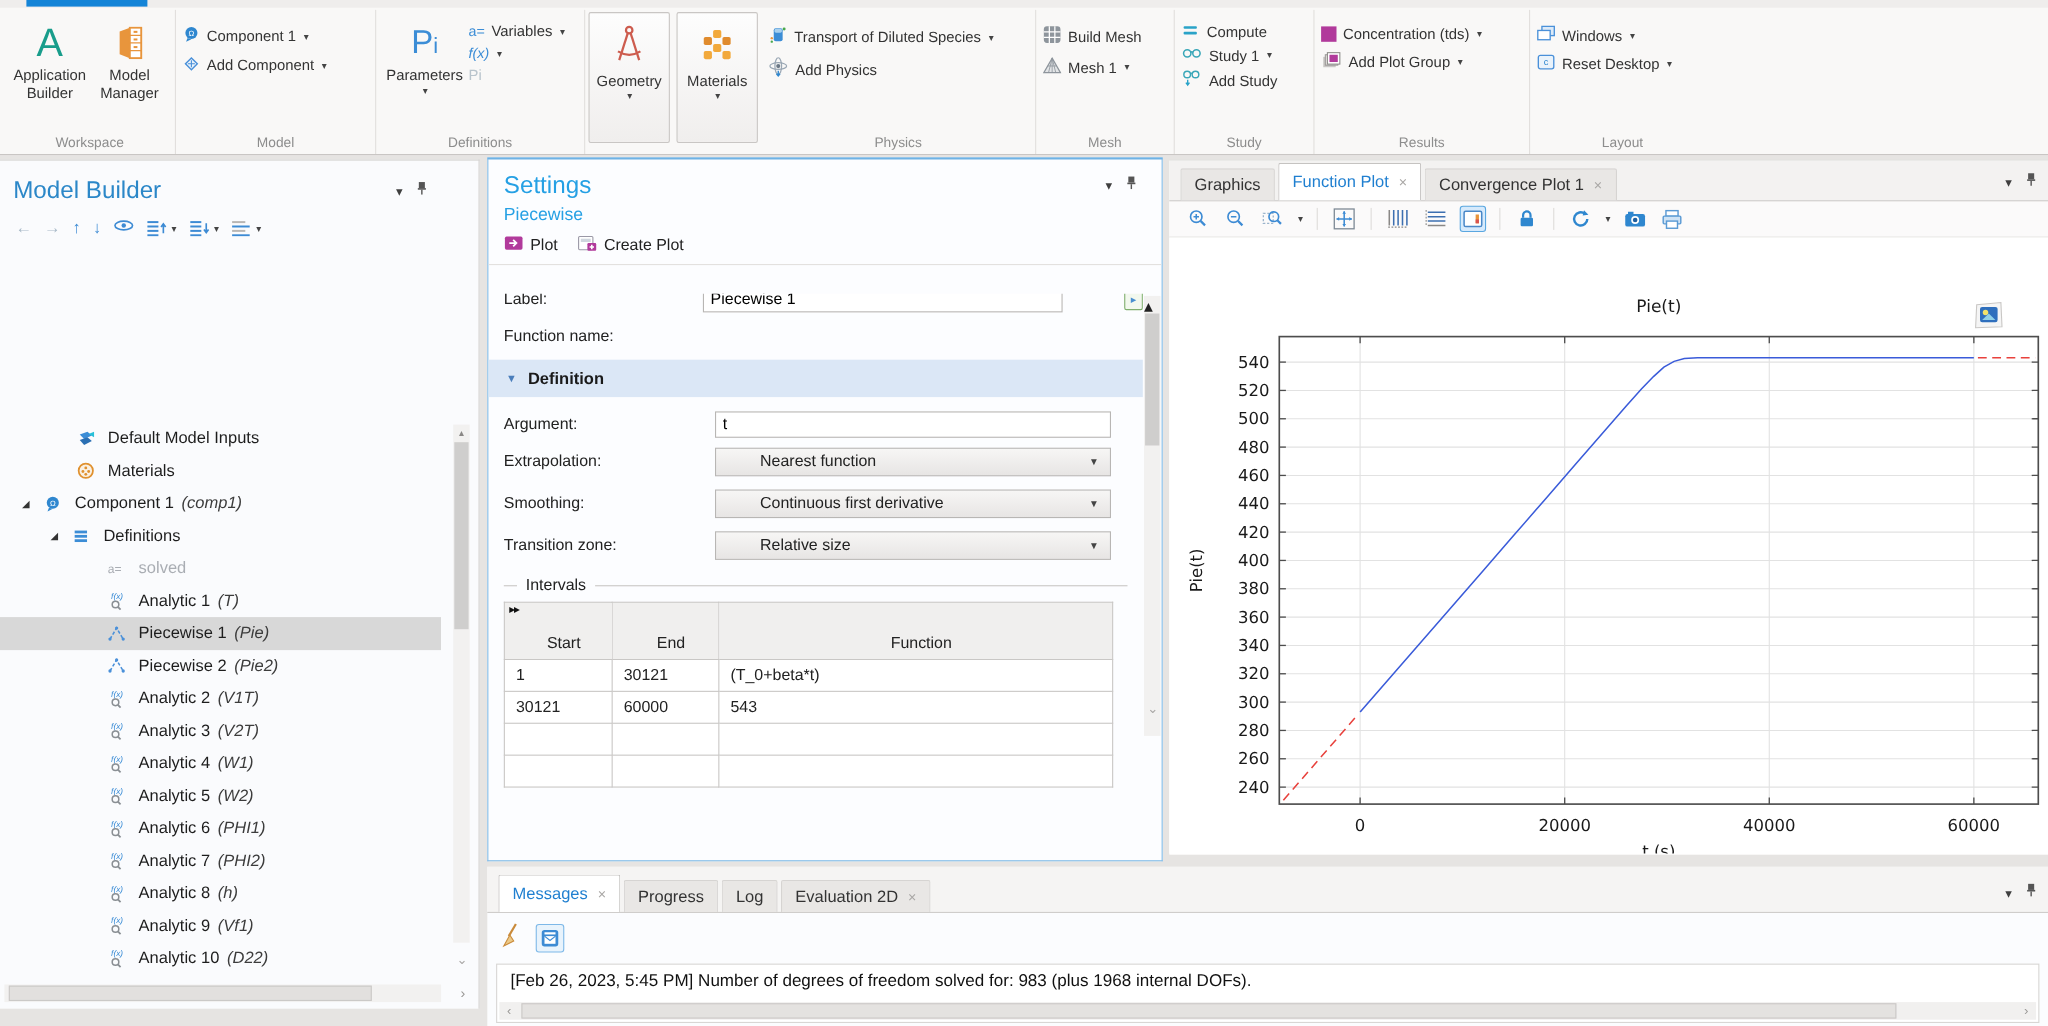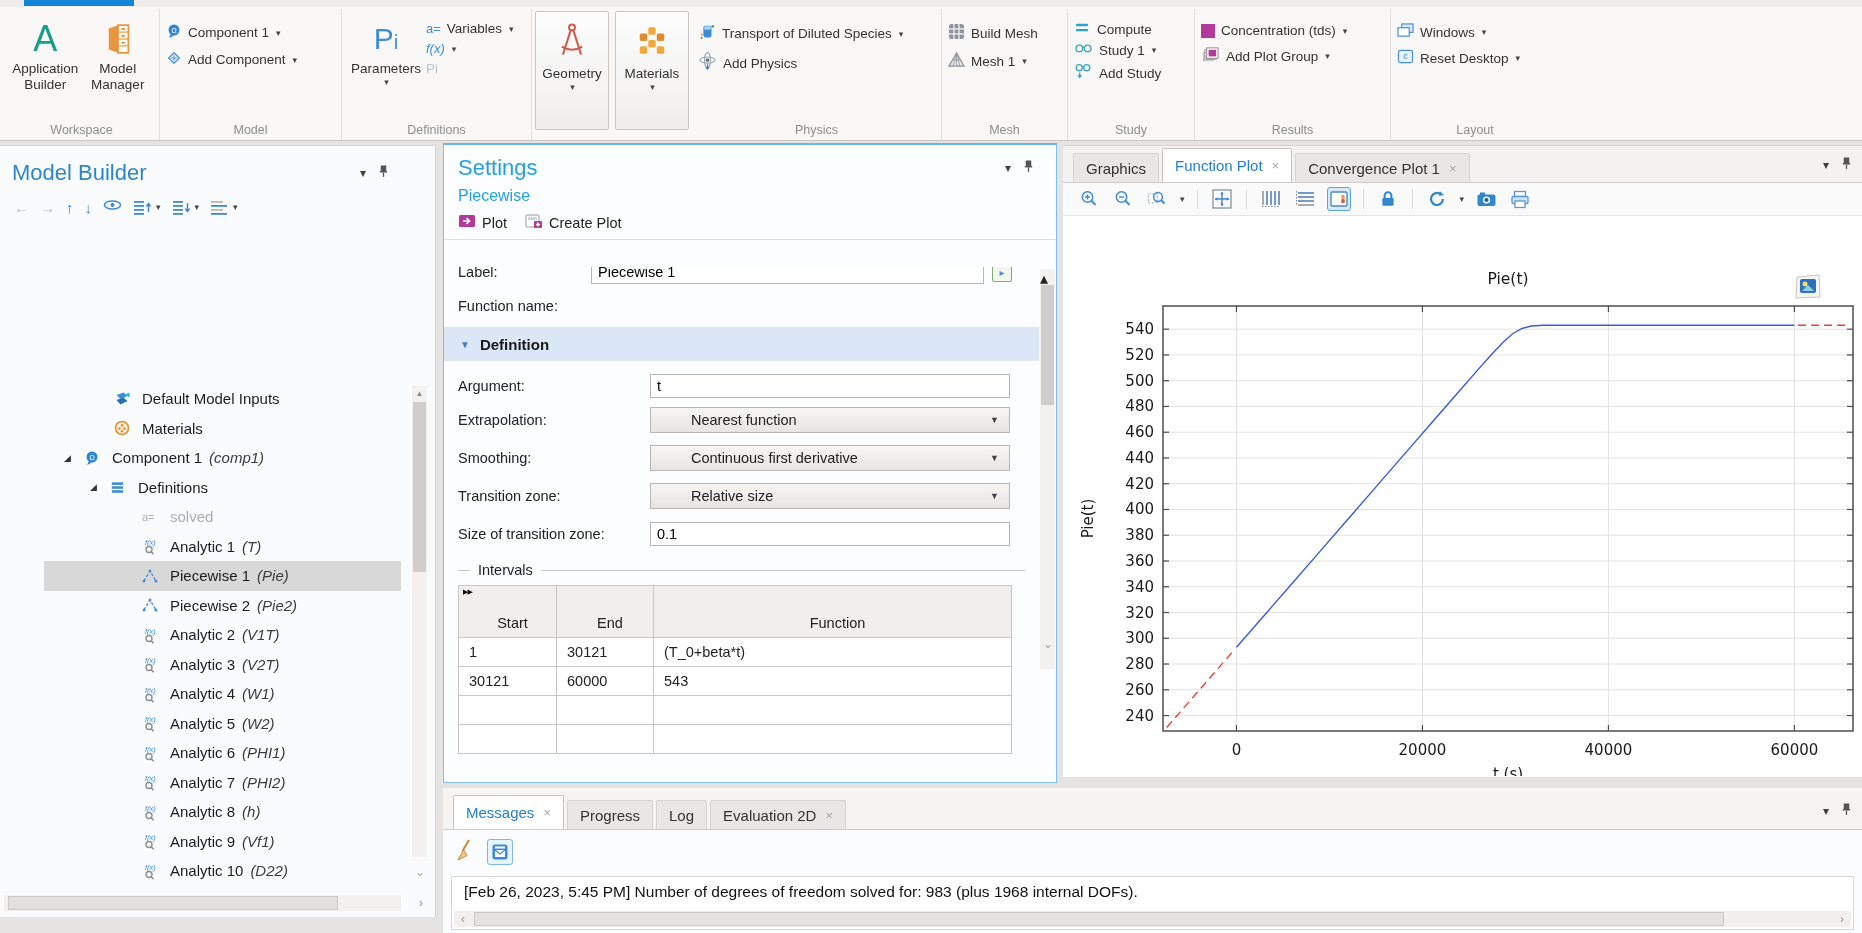--- a/index.html
+++ b/index.html
@@ -36,21 +36,21 @@
   .hdr-icons { position:absolute; display:flex; gap:12px; align-items:center; color:#3f3f3f; }
   .chev { font-size:12px; color:#3f3f3f; }
 
   
   .left-panel { position:absolute; left:0; top:145px; width:436px; bottom:16px; background:#fafbfd; border-right:1px solid #d5d3d1; border-top:1px solid #d5d3d1; }
   .mb-title { color:#2b87c8; padding:14px 0 0 12px; }
   .mb-toolbar { display:flex; align-items:center; gap:11px; padding:12px 0 6px 14px; }
   .mb-toolbar .ti { display:flex; align-items:center; gap:2px; }
   .arr { font-size:15px; color:#3d8bd4; }
   .arr.dim { color:#a9bac8; }
-  .tree { position:absolute; left:0; right:34px; top:238px; bottom:34px; overflow:hidden; font-size:15px;margin-left:44px; }
+  .tree { position:absolute; left:0; right:34px; top:238px; bottom:34px; overflow:hidden; font-size:15px; }
   .trow { height:29.5px; display:flex; align-items:center; white-space:nowrap; }
   .trow.selected { background:#d8d8d8; }
   .trow.gray .tlabel { color:#a9adb3; }
   .tarrow { width:20px; font-size:9px; color:#333; flex:0 0 20px; }
   .ticon { width:22px; height:18px; flex:0 0 22px; display:flex; align-items:center; }
   .tlabel { margin-left:6px; color:#1d1d1d; }
   .ttag { margin-left:7px; font-style:italic; color:#3c3c3c; }
   .vscroll { position:absolute; right:8px; top:240px; width:15px; bottom:60px; background:#f2f1f0; }
   .vscroll .sarr { text-align:center; font-size:9px; color:#8a8886; height:15px; line-height:15px; }
   .vthumb { position:absolute; left:1px; right:1px; top:16px; height:170px; background:#cfcecd; }
@@ -66,21 +66,21 @@
   .set-toolbar { display:flex; align-items:center; gap:18px; padding:8px 0 7px 14px; border-bottom:1px solid #e3e1df; font-size:14.5px; color:#222; }
   .set-toolbar .tbtn { display:flex; align-items:center; gap:6px; }
   .set-form { position:absolute; left:0; right:17px; top:122px; bottom:0; overflow:hidden; padding-left:14px; }
   .frow { display:flex; align-items:center; height:30px; margin-bottom:4px; }
   .frow .flabel { width:133px; font-size:14.5px; color:#222; flex:0 0 133px; }
   .frow.def .flabel { width:192px; flex:0 0 192px; }
   .tinput { height:24px; border:1px solid #b8b6b4; background:#fff; font-size:14.5px; font-family:"Liberation Sans",sans-serif; padding:0 6px; width:393px; }
   .frow.def .tinput, .dropdown { width:360px; }
   .dropdown { height:26px; border:1px solid #b8b6b4; background:linear-gradient(#f7f6f5,#e7e5e4); display:flex; align-items:center; font-size:14.5px; position:relative; padding-left:40px; color:#222; }
   .dropdown .dcaret { position:absolute; right:10px; font-size:9px; color:#444; }
-  .row-label-cut { margin-top:-10px; }
+  .row-label-cut { margin-top:-10px;gap:48px; }
   .rename-ico { width:20px; height:20px; margin-left:8px; border:1px solid #7fae6d; border-radius:2px; background:#f2f8ee; display:flex; align-items:center; justify-content:center; color:#4a8fd0; font-size:10px; }
   .section-bar { background:#dbe7f6; height:34px; display:flex; align-items:center; gap:10px; margin:6px 0 10px -14px; padding-left:16px; font-size:15px; font-weight:bold; color:#1a1a1a; }
   .section-bar .sarrow { color:#4a7ebb; font-size:10px; }
   .fieldset { margin-top:12px; position:relative; padding-top:10px; }
   .fieldset .legend { position:absolute; top:1px; left:12px; background:#fcfdff; padding:0 8px; font-size:14.5px; color:#222; }
   .fieldset .fline { position:absolute; top:9px; left:0; right:14px; border-top:1px solid #c9c7c5; }
   .itable { border-collapse:collapse; margin-top:14px; background:#fff; table-layout:fixed; width:553px; }
   .itable th, .itable td { border:1px solid #c9c7c5; font-weight:normal; text-align:left; font-size:14.5px; padding:0 0 0 10px; }
   .itable th { background:#f0efee; height:52px; vertical-align:bottom; padding-bottom:6px; position:relative;text-align:center; }
   .itable td { height:29px; }
@@ -685,24 +685,20 @@
           <span>Continuous first derivative</span>
           <span class="dcaret">▼</span>
         </span>
     </div>
     <div class="frow def" style="margin-bottom:8px;">
       <span class="flabel">Transition zone:</span>
       <span class="dropdown">
           <span>Relative size</span>
           <span class="dcaret">▼</span>
         </span>
-    </div>
-    <div class="frow def">
-      <span class="flabel">Size of transition zone:</span>
-      <input class="tinput" value="0.1" style="">
     </div>
 
     <div class="fieldset">
       <div class="fline"></div>
       <div class="legend">Intervals</div>
       <table class="itable">
         <colgroup>
             <col style="width:98px">
             <col style="width:97px">
             <col style="width:358px">

